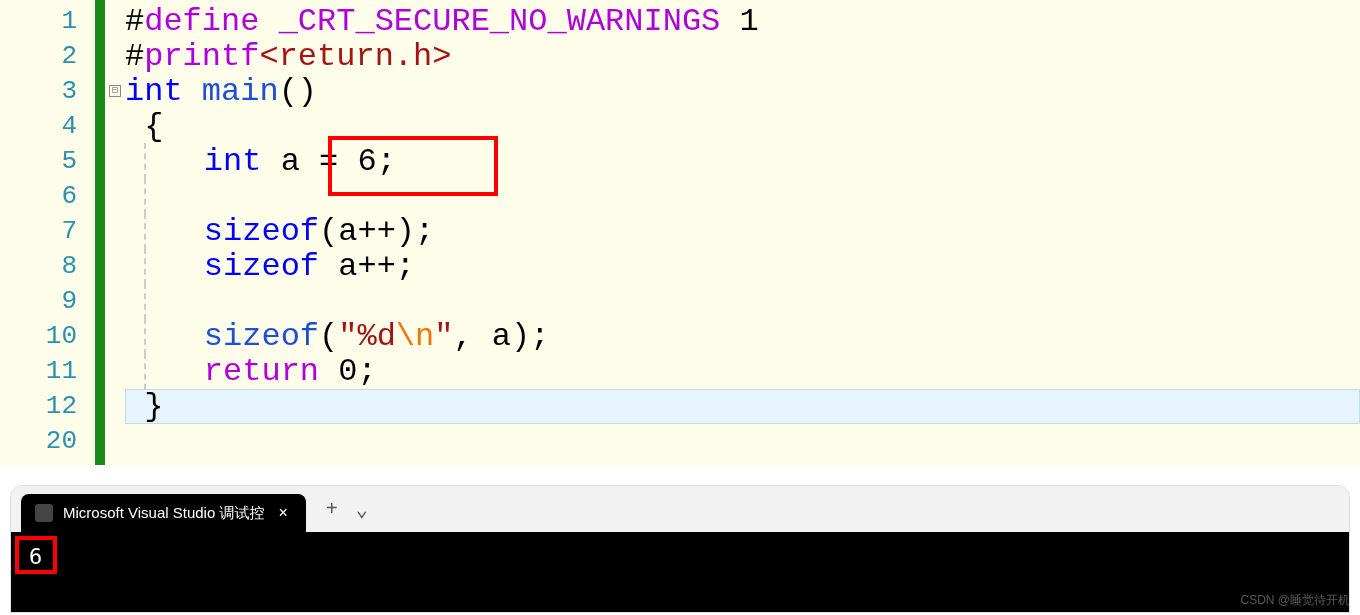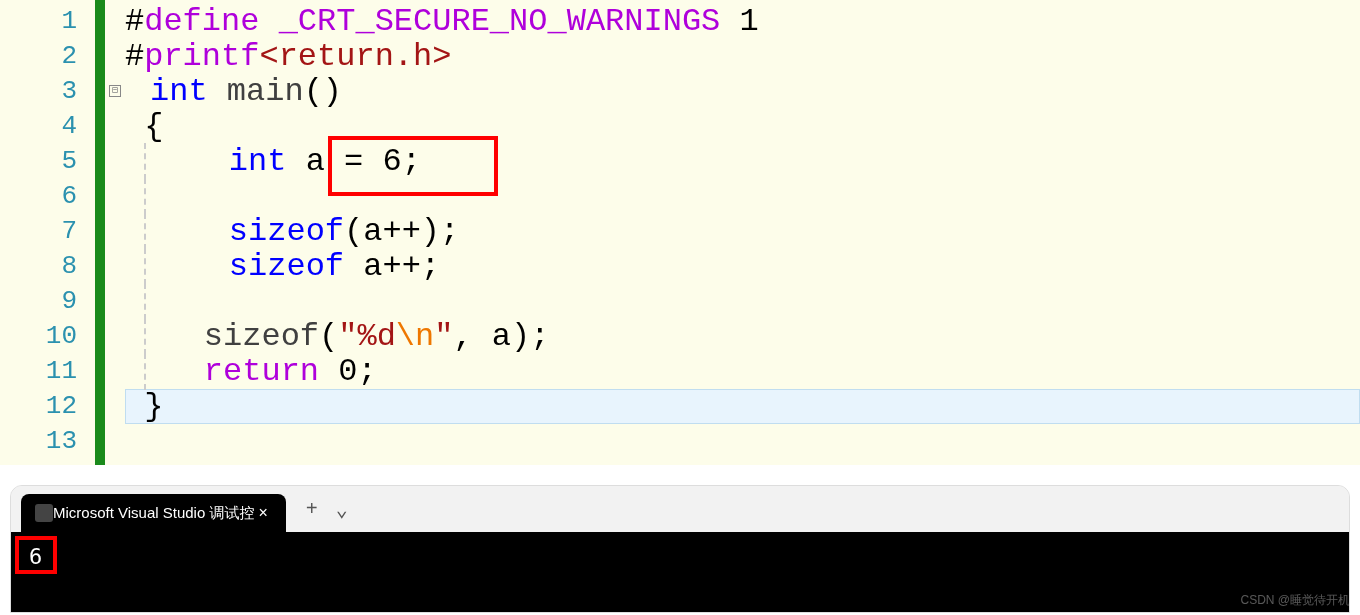--- a/index.html
+++ b/index.html
@@ -47,22 +47,22 @@
       font-size: 32px;
       line-height: 35px;
       position: relative;
     }
     .code-line { height: 35px; white-space: pre; }
     .indent-guide {
       border-left: 2px dashed #ccc;
       padding-left: 0;
     }
     .kw-purple { color: #af00db; }
-    .kw-blue { color: #0000ff; margin-left: 25px; }
-    .fn-brown { color: #404040; }
+    .kw-blue { color: #0000ff; }
+    .fn-brown { color: #1d4ed8; }
     .str-red { color: #a31515; }
     .esc-orange { color: #ee7700; }
     .txt { color: #000; }
     .current-line {
       background: #e8f4fd;
       box-shadow: inset 0 0 0 1px #c0ddf0;
     }
     .highlight-box {
       position: absolute;
       border: 4px solid #ff0000;
@@ -90,20 +90,21 @@
     .tab {
       display: flex;
       align-items: center;
       background: #000;
       color: #fff;
       height: 38px;
       padding: 0 14px;
       border-radius: 8px 8px 0 0;
       font-family: 'Segoe UI', Arial, sans-serif;
       font-size: 15px;
+      gap: 10px;
       margin-top: 8px;
     }
     .tab-icon {
       width: 18px;
       height: 18px;
       background: #444;
       border-radius: 3px;
       display: inline-block;
     }
     .tab-close {
@@ -166,21 +167,21 @@
     <div>3</div>
     <div>4</div>
     <div>5</div>
     <div>6</div>
     <div>7</div>
     <div>8</div>
     <div>9</div>
     <div>10</div>
     <div>11</div>
     <div>12</div>
-    <div>13</div>
+    <div>20</div>
   </div>
   <div class="margin-bar"></div>
   <div class="fold-col">
     <div></div>
       <div></div>
     <div><span class="fold-box">⊟</span></div>
     <div></div>
       <div></div>
       <div></div>
       <div></div>

